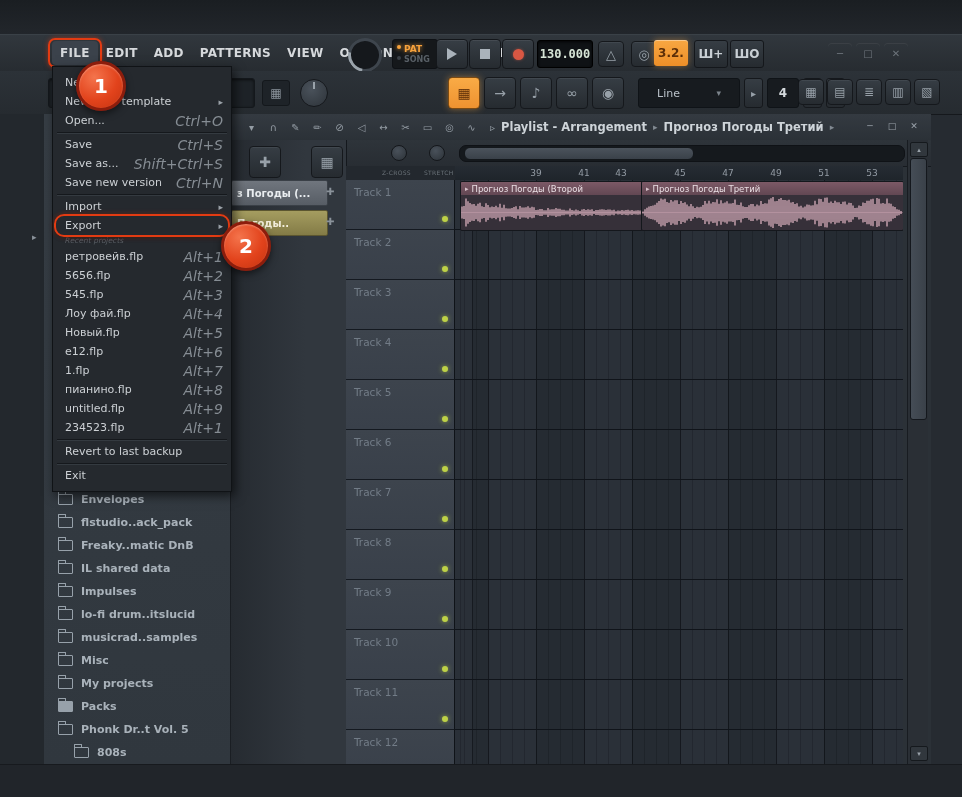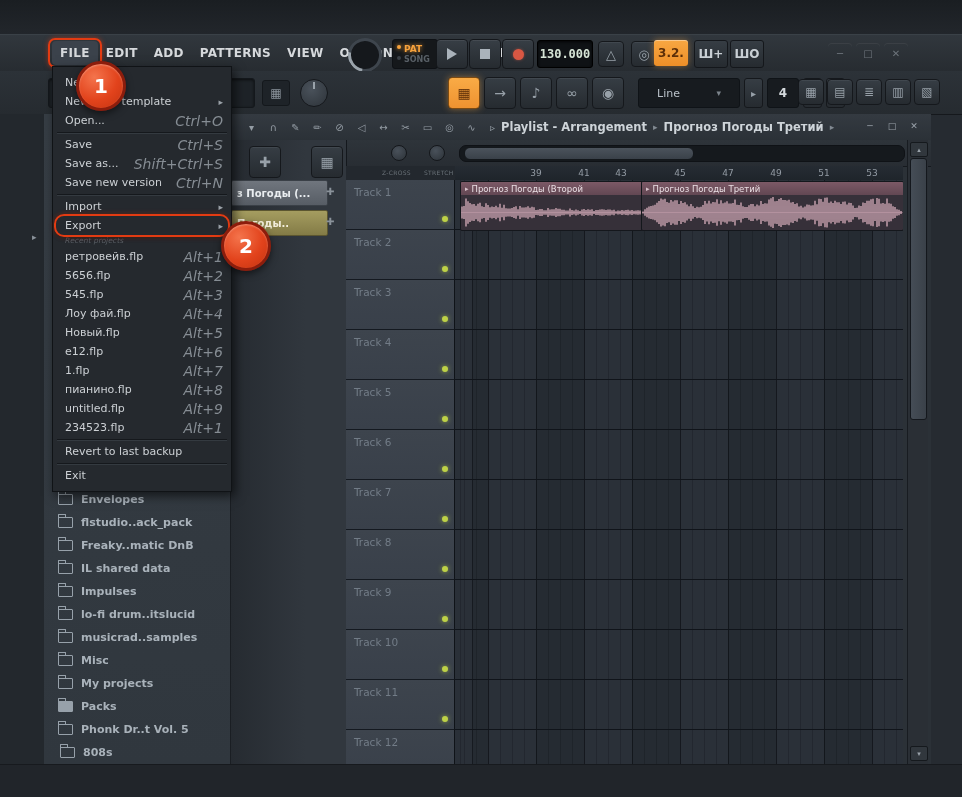--- a/index.html
+++ b/index.html
@@ -73,21 +73,21 @@
   .tb-right{position:absolute;left:798px;top:8px;display:flex;gap:3px}
   .tb-right .tool-ic{width:24px;height:24px;font-size:12px}
 
   
   .leftrail{position:absolute;left:0;top:114px;width:44px;height:683px;background:#23282d;border-right:1px solid #191d21}
   .rail-tab{position:absolute;left:32px;top:118px;color:#8a929a;font-size:9px}
   .browser{position:absolute;left:44px;top:114px;width:186px;height:650px;
            background:linear-gradient(180deg,#363d44,#30373e);overflow:hidden}
   .br-list{position:absolute;left:0;top:374px;right:0}
   .br-item{display:flex;align-items:center;height:23px;padding-left:14px;color:#a9b2ba;font-size:11px;font-weight:bold}
-  .br-ind{padding-left:16px}
+  .br-ind{padding-left:30px}
   .folder{width:13px;height:9px;border:1px solid #97a1aa;border-radius:1px;position:relative;display:inline-block;
           margin-right:8px;flex:none}
   .folder::before{content:"";position:absolute;left:-1px;top:-4px;width:6px;height:3px;border:1px solid #97a1aa;
                   border-bottom:none;border-radius:1px 1px 0 0}
   .folder-f{background:#97a1aa}
 
   
   .playlist{position:absolute;left:230px;top:114px;width:700px;height:650px;background:#2b3137;border-left:1px solid #1a1e23}
   .pl-toolbar{position:absolute;left:0;top:0;width:700px;height:26px;
               background:linear-gradient(#343a41,#2b3137);border-bottom:1px solid #191d22;display:flex;align-items:center}

